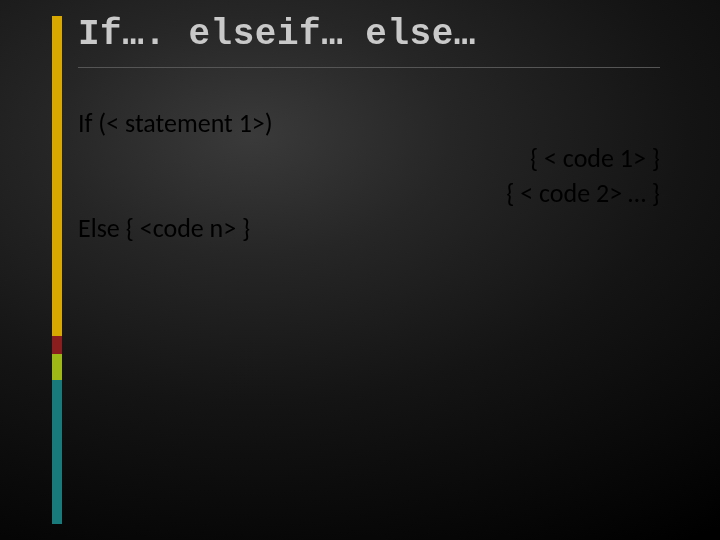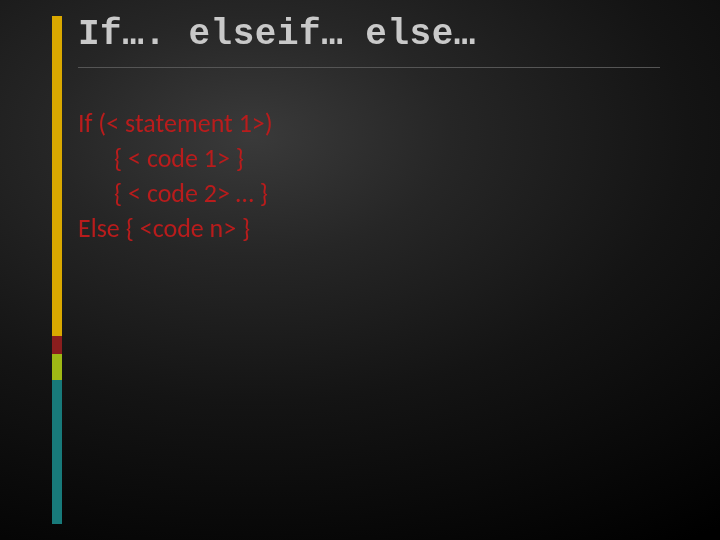--- a/index.html
+++ b/index.html
@@ -42,31 +42,32 @@
     color: #c9c9c9;
     letter-spacing: 0.5px;
     padding-bottom: 12px;
     border-bottom: 1px solid #555555;
   }
   .body-text {
     position: absolute;
     left: 78px;
     top: 106px;
     right: 60px;
-    color: #b91c1c;
+    color: #000000;
     font-size: 26px;
     line-height: 1.35;
     font-weight: 400;
   }
   .body-line {
     margin: 0;
     white-space: pre;
   }
   .indent {
     padding-left: 36px;
+    text-align: right;
   }
 </style>
 </head>
 <body>
 
 <div class="slide">
 
   <div class="accent-bar">
     <div class="accent-seg" style="height:320px;background:#d9a800;"></div>
     <div class="accent-seg" style="height:18px;background:#8a1e1e;"></div>

